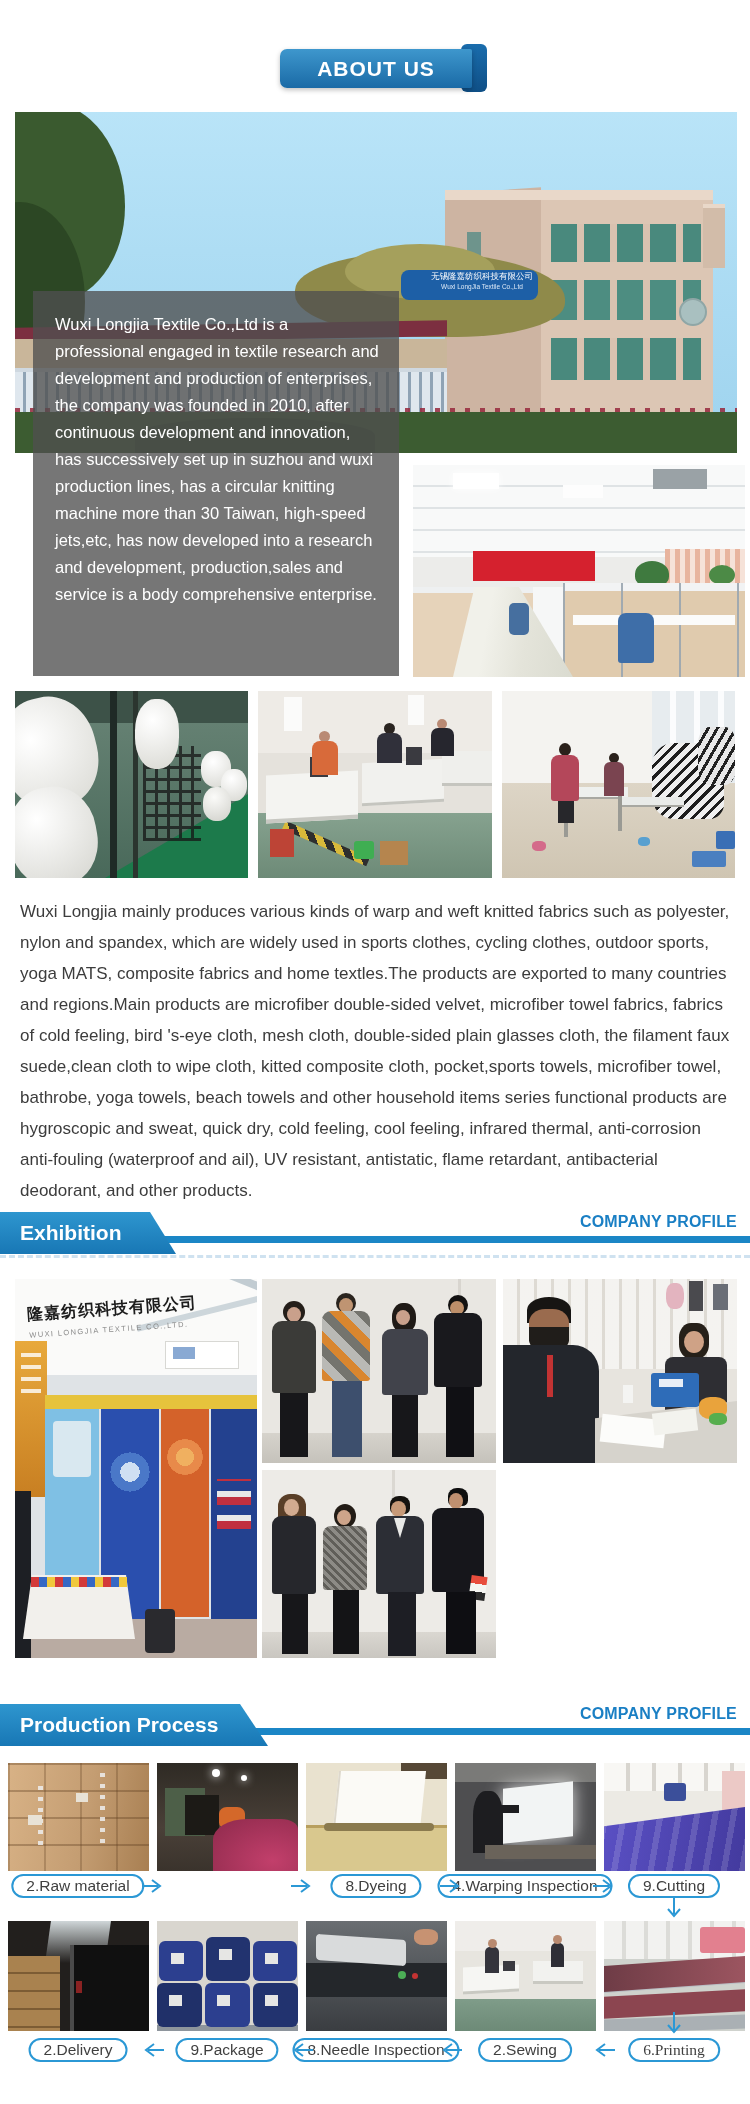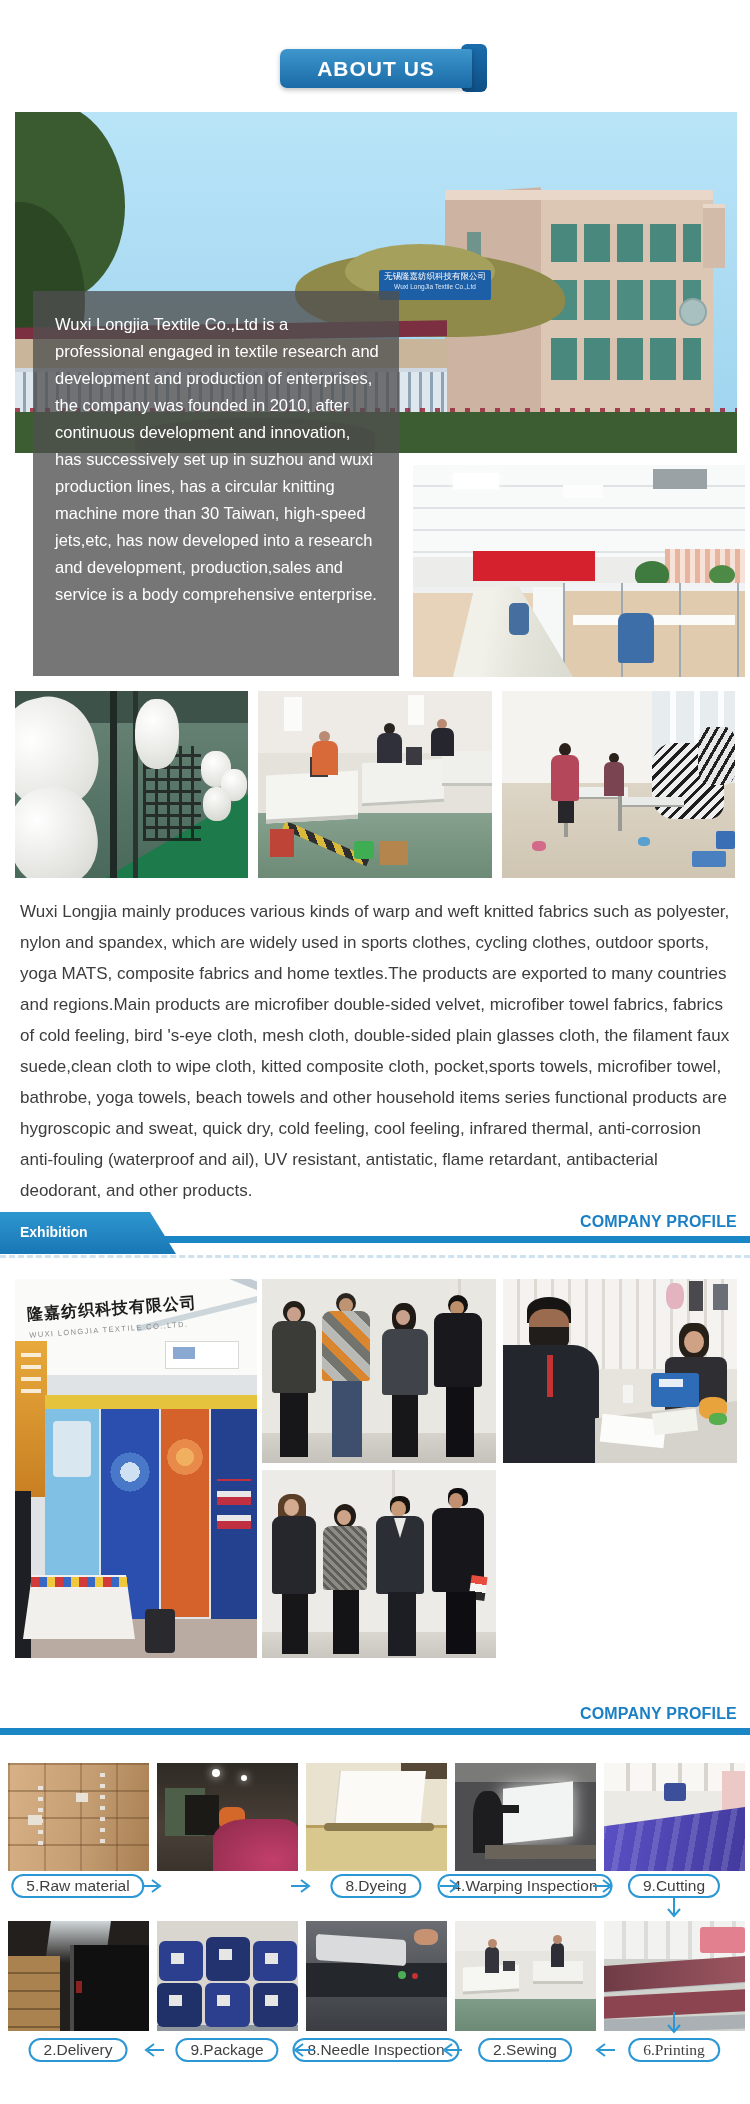--- a/index.html
+++ b/index.html
@@ -7,21 +7,21 @@
         font-family:"Liberation Sans",sans-serif;overflow:hidden;}
   .abs{position:absolute;}
   .photo{position:absolute;overflow:hidden;background:#ddd;}
   .pr{position:absolute;}
   .pr div{position:absolute;}
   .pill{position:absolute;transform:translateX(-50%);background:#fff;border:2px solid #2b98d5;
         border-radius:13px;height:24px;line-height:20px;padding:0 13px;font-size:15.5px;color:#3f3f3f;
         white-space:nowrap;box-sizing:border-box;text-align:center;}
   .hdrline{position:absolute;left:0;right:0;top:24px;height:7px;background:#1b86c6;}
   .tab{position:absolute;left:0;top:0;height:42px;background:linear-gradient(180deg,#2e96cf,#1877b5);}
-  .tabtext{padding-left:20px;line-height:41px;color:#fff;font-weight:bold;font-size:14px;}
+  .tabtext{padding-left:20px;line-height:41px;color:#fff;font-weight:bold;font-size:21px;}
   .corner{position:absolute;right:13px;top:1px;font-weight:bold;font-size:16px;color:#1a7fc4;letter-spacing:.2px;}
   .arrow{position:absolute;}
   .notebox{position:absolute;background:#58b5dc;}
   .sky{background:linear-gradient(180deg,#b9e4f8,#9ed3ee);}
 </style>
 </head>
 <body>
 
 <div id="page">
 
@@ -46,21 +46,21 @@
     <div class="abs" style="left:452px;top:196px;width:14px;height:28px;background:#6e948c;"></div>
     <div class="abs" style="left:664px;top:186px;width:24px;height:24px;background:#a9c0c0;border:2px solid #8fa6a6;border-radius:50%;"></div>
     <div class="abs" style="left:688px;top:92px;width:22px;height:60px;background:#d2bca9;border-top:4px solid #e9d8c9;"></div>
 
     <div class="abs" style="left:280px;top:140px;width:270px;height:85px;background:#8f8a4a;border-radius:45% 55% 40% 50%;"></div>
     <div class="abs" style="left:330px;top:132px;width:150px;height:55px;background:#a5a05c;border-radius:50%;"></div>
 
     <div class="abs" style="left:0;top:212px;width:432px;height:16px;background:#7c2f40;transform:skewY(-1deg);"></div>
     <div class="abs" style="left:0;top:227px;width:432px;height:32px;background:#c9b69a;"></div>
 
-    <div class="abs" style="left:364px;top:158px;width:112px;height:30px;background:#1d5fa6;border-radius:2px;text-align:center;">
+    <div class="abs" style="left:386px;top:158px;width:112px;height:30px;background:#1d5fa6;border-radius:8px;text-align:center;padding-left:25px;">
       <div style="color:#fff;font-size:8.5px;line-height:13px;white-space:nowrap;">无锡隆嘉纺织科技有限公司</div>
       <div style="color:#dce9f7;font-size:6.5px;line-height:8px;white-space:nowrap;">Wuxi LongJia Textile Co.,Ltd</div>
     </div>
 
     <div class="abs" style="left:0;top:256px;width:432px;height:46px;background:repeating-linear-gradient(90deg,#dfe7ee 0 8px,#8fa3b5 8px 11px);border-top:4px solid #cfd8e0;"></div>
 
     <div class="abs" style="left:380px;top:318px;width:342px;height:23px;background:#c9a58a;"></div>
     <div class="abs" style="left:0;top:296px;width:722px;height:12px;background:repeating-linear-gradient(90deg,rgba(150,40,60,.85) 0 5px,transparent 5px 15px);"></div>
     <div class="abs" style="left:0;top:300px;width:722px;height:41px;background:#3c5c31;"></div>
     <div class="abs" style="left:120px;top:306px;width:240px;height:35px;background:#2e4a26;border-radius:50% 50% 0 0;"></div>
@@ -272,20 +272,23 @@
       <div style="left:19px;top:5px;width:14px;height:16px;background:#c09070;border-radius:50%;"></div>
       <div style="left:2px;top:20px;width:52px;height:84px;background:#16161b;border-radius:9px 9px 3px 3px;"></div>
       <div style="left:40px;top:88px;width:16px;height:24px;background:linear-gradient(180deg,#e84d3d 0 33%,#f5f5f2 33% 66%,#2a2a2a 66%);transform:rotate(8deg);"></div>
       <div style="left:16px;top:104px;width:30px;height:62px;background:#0e0e12;"></div>
     </div>
   </div>
 
 
   <div class="abs" style="left:0;top:1696px;width:750px;height:42px;">
     <div class="hdrline"></div>
+    <div class="tab" style="width:268px;clip-path:polygon(0 0,240px 0,268px 100%,0 100%);">
+      <div class="tabtext">Production Process</div>
+    </div>
     <div class="corner">COMPANY PROFILE</div>
   </div>
 
   <div class="photo" style="left:8px;top:1755px;width:141px;height:108px;background:linear-gradient(100deg,#d8b286 0%,#c49d72 55%,#a87f52 100%);">
     <div class="abs" style="left:0;top:0;width:141px;height:108px;background:repeating-linear-gradient(180deg,rgba(92,60,30,.35) 0 2px,transparent 2px 27px),repeating-linear-gradient(90deg,rgba(92,60,30,.28) 0 2px,transparent 2px 36px);"></div>
     <div class="abs" style="left:30px;top:20px;width:5px;height:62px;background:repeating-linear-gradient(0deg,#eee 0 4px,transparent 4px 11px);opacity:.85;"></div>
     <div class="abs" style="left:92px;top:10px;width:5px;height:70px;background:repeating-linear-gradient(0deg,#eee 0 4px,transparent 4px 11px);opacity:.85;"></div>
     <div class="abs" style="left:20px;top:52px;width:14px;height:10px;background:#e8e2d6;"></div>
     <div class="abs" style="left:68px;top:30px;width:12px;height:9px;background:#e8e2d6;"></div>
   </div>
@@ -309,21 +312,21 @@
     <div class="abs" style="left:44px;top:42px;width:20px;height:8px;background:#1d1d20;"></div>
     <div class="abs" style="left:30px;top:82px;width:111px;height:14px;background:#6a635a;"></div>
   </div>
   <div class="photo" style="left:604px;top:1755px;width:141px;height:108px;background:#eceae4;">
     <div class="abs" style="left:0;top:0;width:141px;height:28px;background:repeating-linear-gradient(90deg,#f8f7f4 0 22px,#d8d5cf 22px 26px);"></div>
     <div class="abs" style="left:118px;top:8px;width:23px;height:74px;background:#ecc9c6;"></div>
     <div class="abs" style="left:60px;top:20px;width:22px;height:18px;background:#3b4f9a;border-radius:3px;"></div>
     <div class="abs" style="left:0;top:44px;width:141px;height:64px;background:linear-gradient(100deg,#5a50c4,#433a9e),repeating-linear-gradient(100deg,rgba(255,255,255,.14) 0 6px,transparent 6px 18px);background-blend-mode:overlay;clip-path:polygon(0 30%,100% 0,100% 100%,0 100%);"></div>
   </div>
 
-  <div class="pill" style="left:78px;top:1866px;">5.Raw material</div>
+  <div class="pill" style="left:78px;top:1866px;">2.Raw material</div>
   <div class="pill" style="left:227px;top:1951px;">2.Weaving</div>
   <div class="pill" style="left:376px;top:1866px;">8.Dyeing</div>
   <div class="pill" style="left:525px;top:1866px;">4.Warping Inspection</div>
   <div class="pill" style="left:674px;top:1866px;">9.Cutting</div>
   <svg class="arrow" style="left:141px;top:1870px;" width="24" height="16">
       <path d="M1 8 H17 M11 2 L19 8 L11 14" fill="none" stroke="#2b98d5" stroke-width="2"></path>
     </svg>
   <svg class="arrow" style="left:290px;top:1870px;" width="24" height="16">
       <path d="M1 8 H17 M11 2 L19 8 L11 14" fill="none" stroke="#2b98d5" stroke-width="2"></path>
     </svg>

